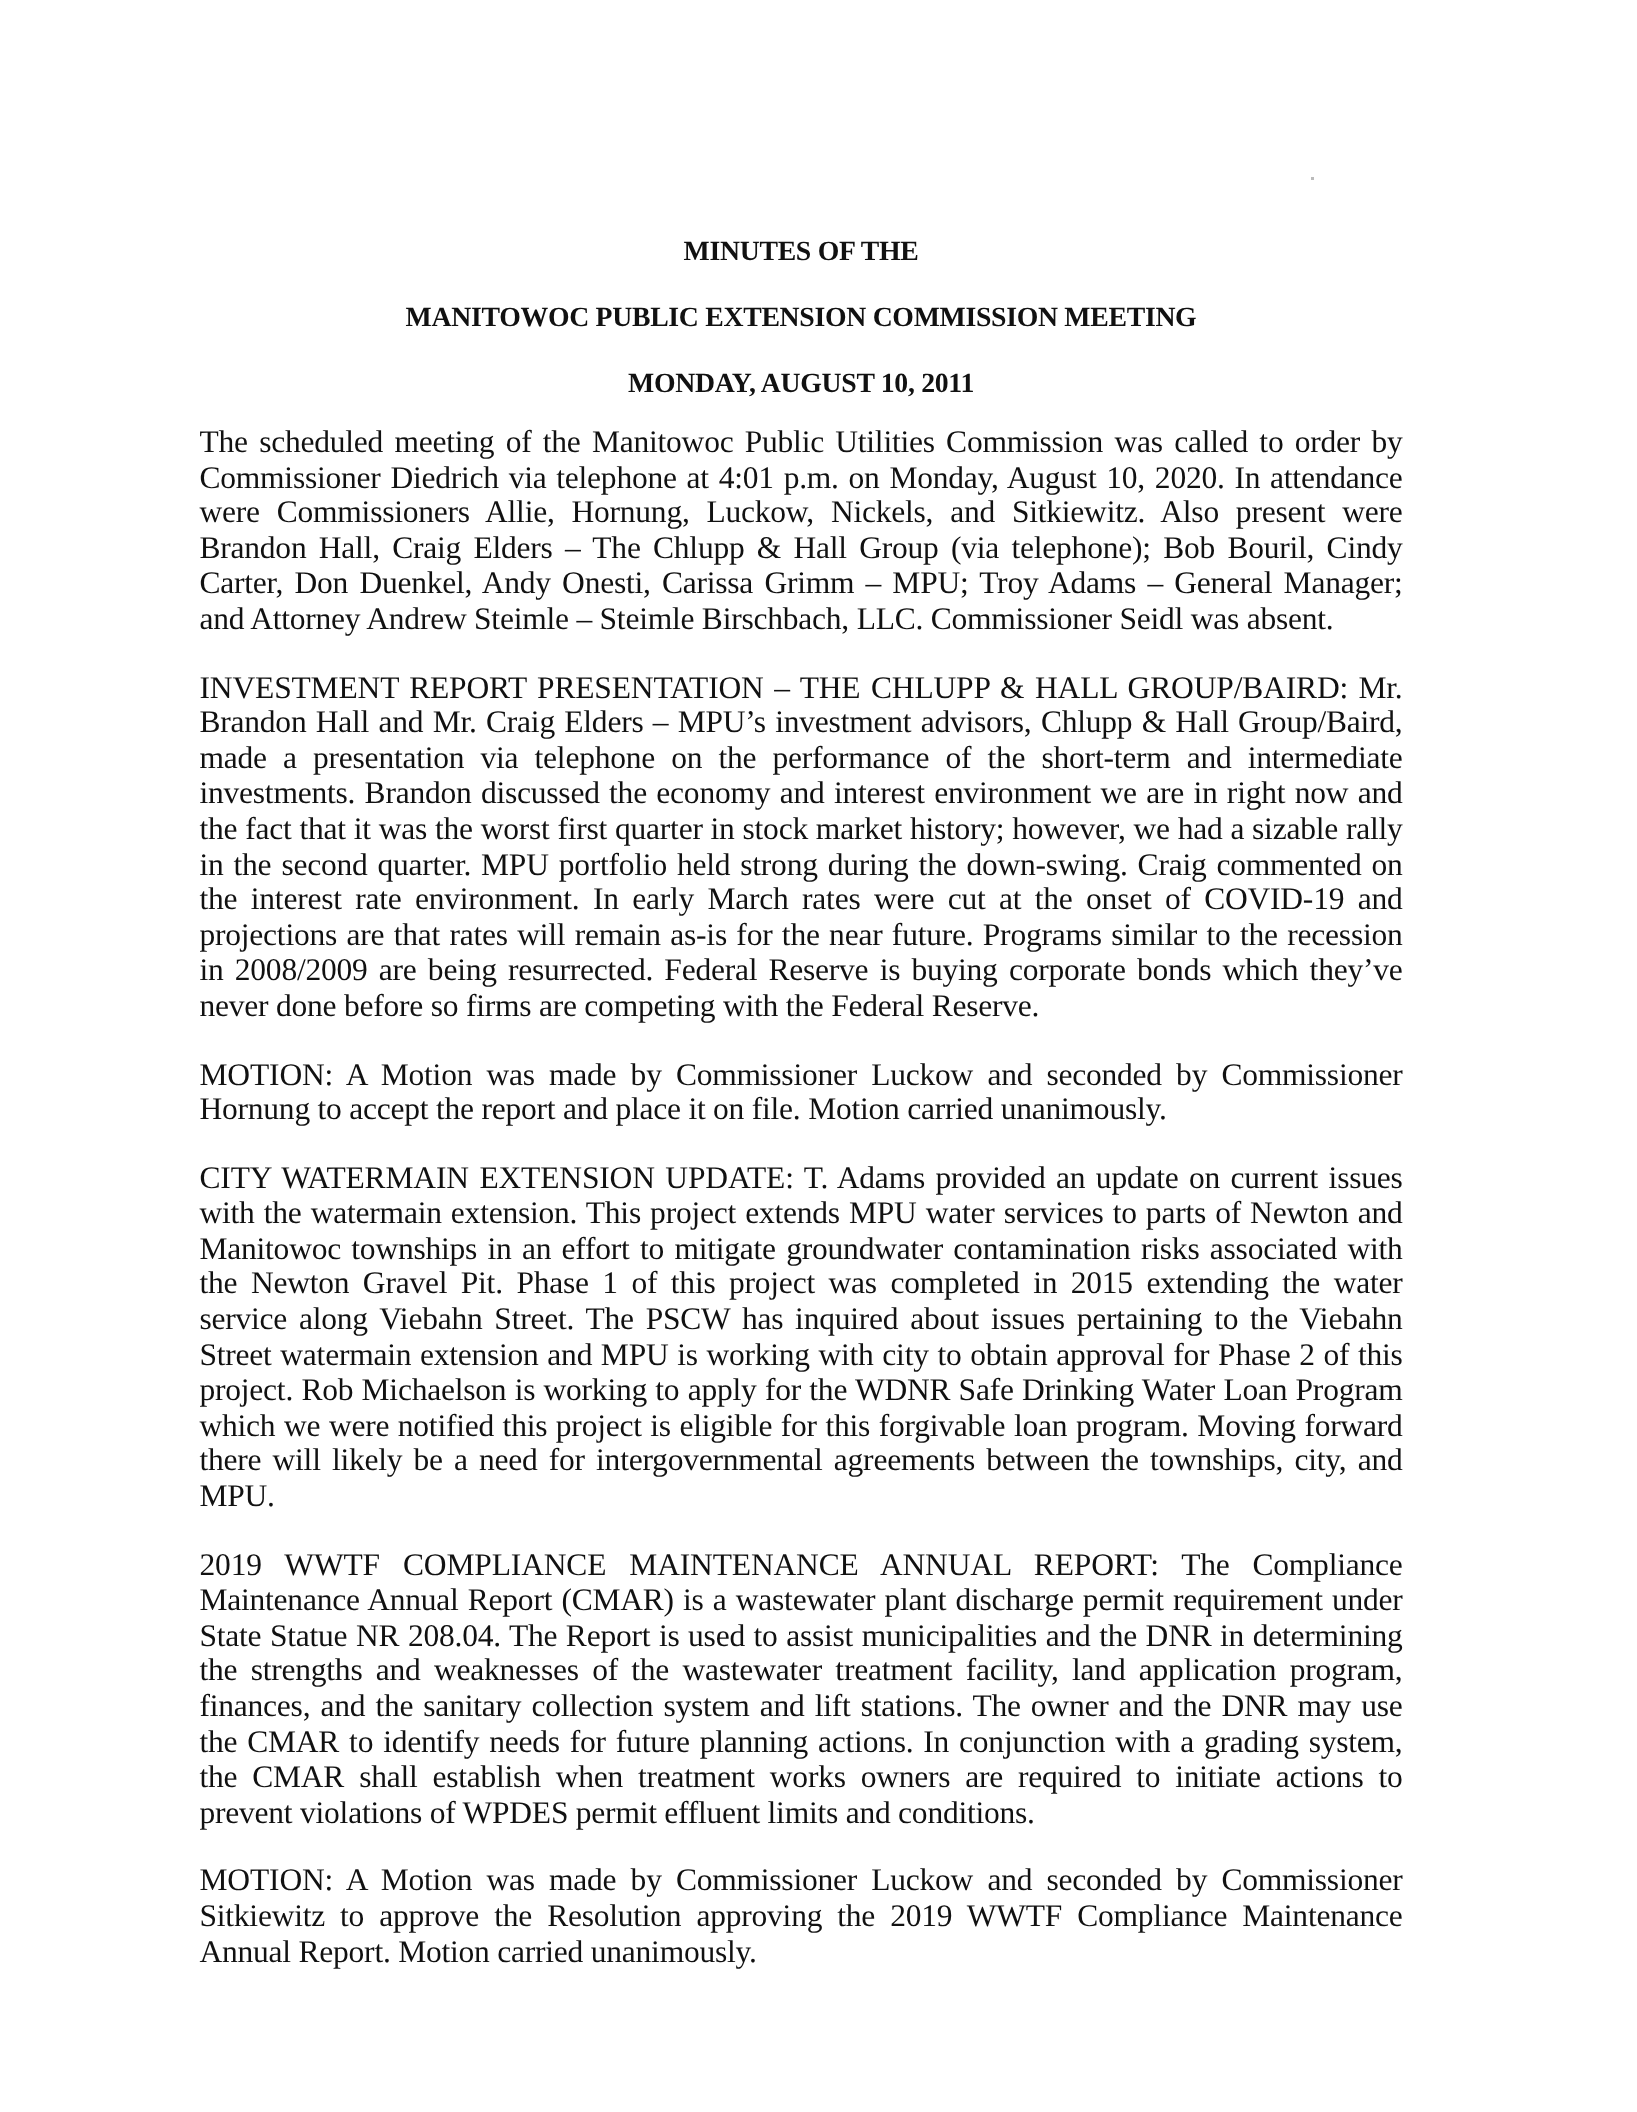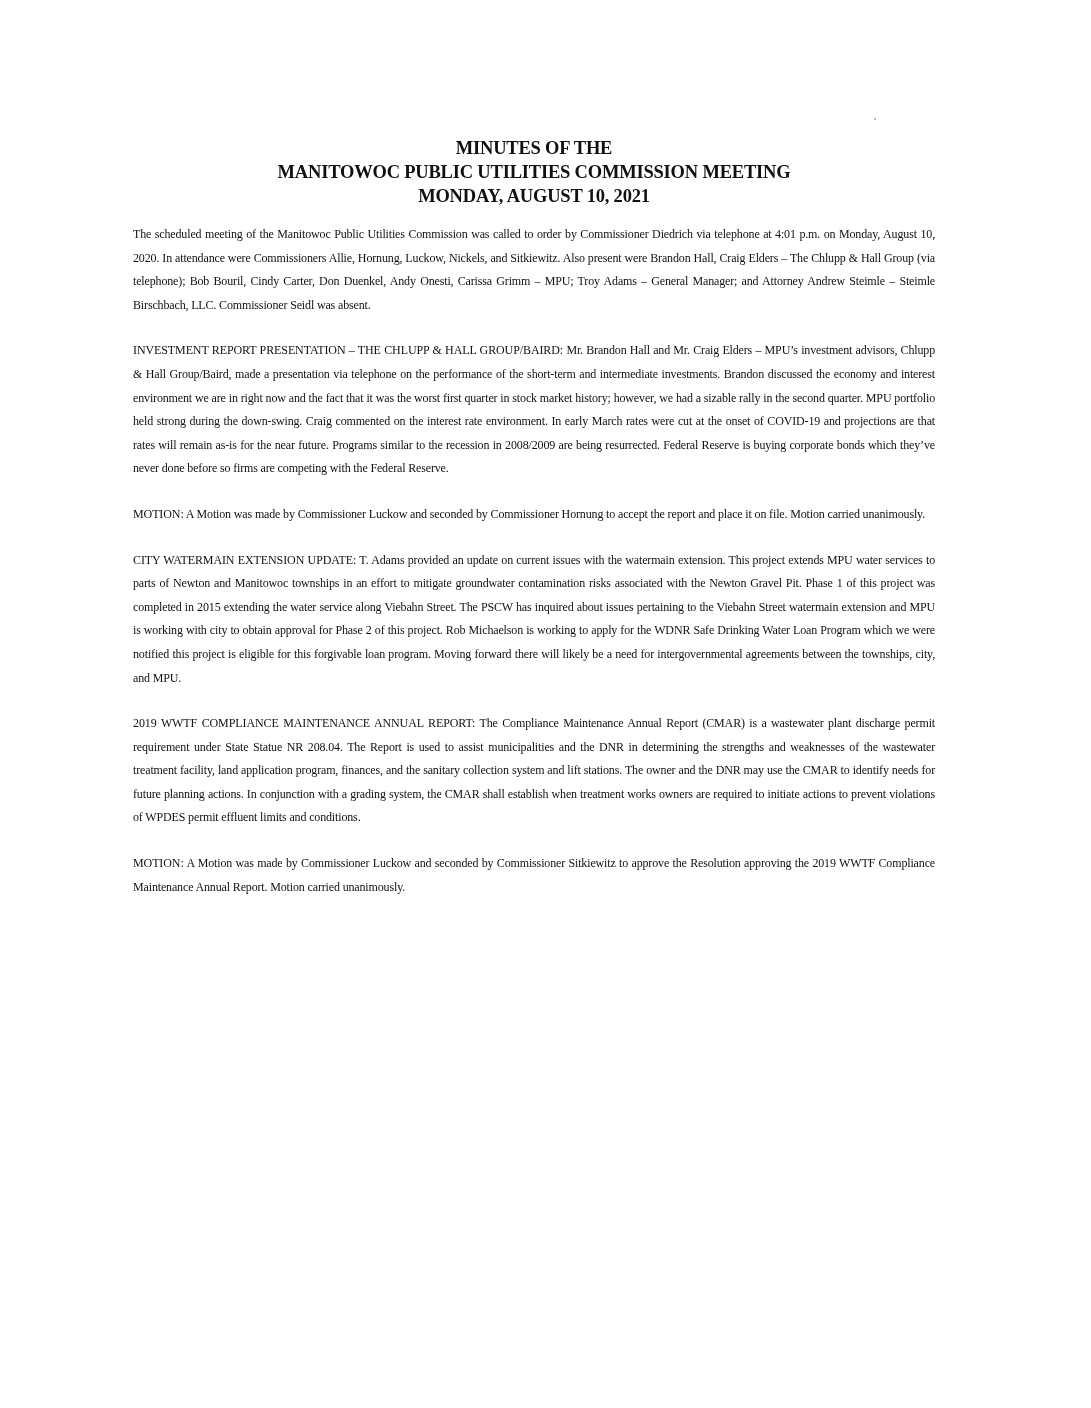--- a/index.html
+++ b/index.html
@@ -22,24 +22,24 @@
       width: 802px;
     }
     .title-block {
       text-align: center;
       font-weight: bold;
       font-size: 18.5px;
       line-height: 24px;
       margin: 0 0 15px 0;
       letter-spacing: -0.2px;
     }
-    .title-line { display: block; }
+    .title-line { display: block; margin-top: 20px; }
     p {
       margin: 0 0 22px 0;
-      font-size: 12px;
+      font-size: 21px;
       line-height: 23.6px;
       text-align: justify;
       text-align-last: left;
       letter-spacing: -0.15px;
     }
     .heading {
       font-weight: normal;
       letter-spacing: -0.1px;
     }
     .specs-dot {
@@ -52,22 +52,22 @@
     }
   </style>
 </head>
 <body>
 
 <div class="specs-dot"></div>
 
 <div class="page">
   <div class="title-block">
     <span class="title-line">MINUTES OF THE</span>
-    <span class="title-line">MANITOWOC PUBLIC UTILITIES COMMISSION MEETING</span>
-    <span class="title-line">MONDAY, AUGUST 10, 2021</span>
+    <span class="title-line">MANITOWOC PUBLIC EXTENSION COMMISSION MEETING</span>
+    <span class="title-line">MONDAY, AUGUST 10, 2011</span>
   </div>
 
   <p>
     <span>The scheduled meeting of the Manitowoc Public Utilities Commission was called to order by Commissioner Diedrich via telephone at 4:01 p.m. on Monday, August 10, 2020. In attendance were Commissioners Allie, Hornung, Luckow, Nickels, and Sitkiewitz. Also present were Brandon Hall, Craig Elders – The Chlupp &amp; Hall Group (via telephone); Bob Bouril, Cindy Carter, Don Duenkel, Andy Onesti, Carissa Grimm – MPU; Troy Adams – General Manager; and Attorney Andrew Steimle – Steimle Birschbach, LLC. Commissioner Seidl was absent.</span>
   </p>
 
   <p>
     <span class="heading">INVESTMENT REPORT PRESENTATION – THE CHLUPP &amp; HALL GROUP/BAIRD:</span>
     <span>Mr. Brandon Hall and Mr. Craig Elders – MPU’s investment advisors, Chlupp &amp; Hall Group/Baird, made a presentation via telephone on the performance of the short-term and intermediate investments. Brandon discussed the economy and interest environment we are in right now and the fact that it was the worst first quarter in stock market history; however, we had a sizable rally in the second quarter. MPU portfolio held strong during the down-swing. Craig commented on the interest rate environment. In early March rates were cut at the onset of COVID-19 and projections are that rates will remain as-is for the near future. Programs similar to the recession in 2008/2009 are being resurrected. Federal Reserve is buying corporate bonds which they’ve never done before so firms are competing with the Federal Reserve.</span>
   </p>

